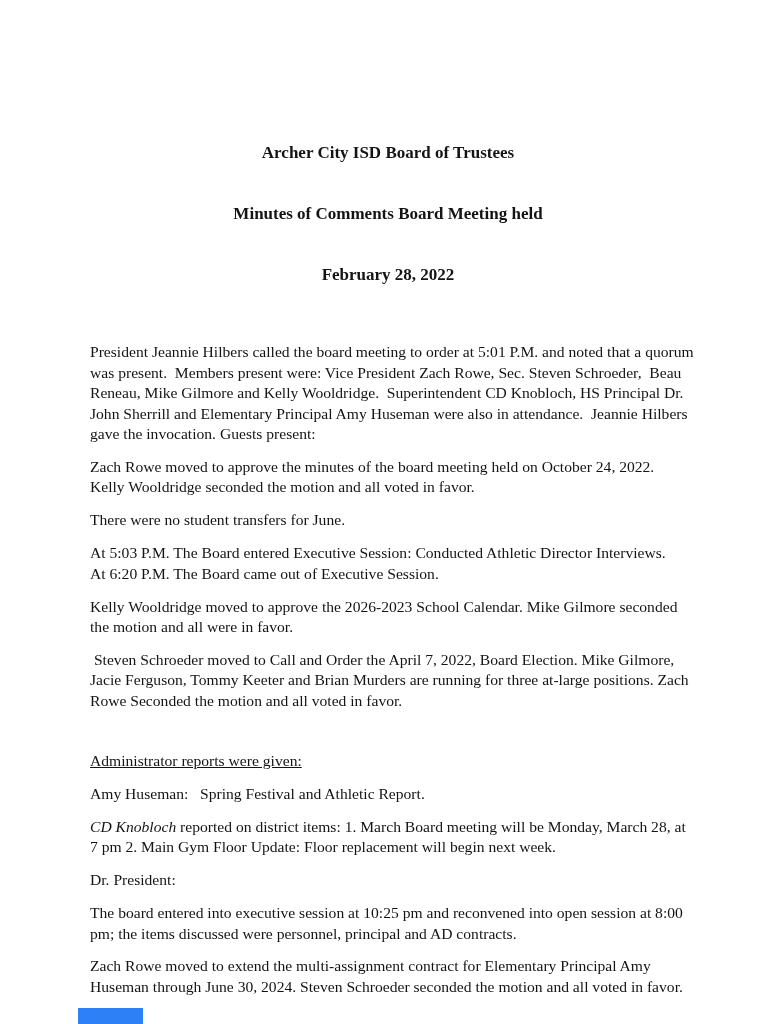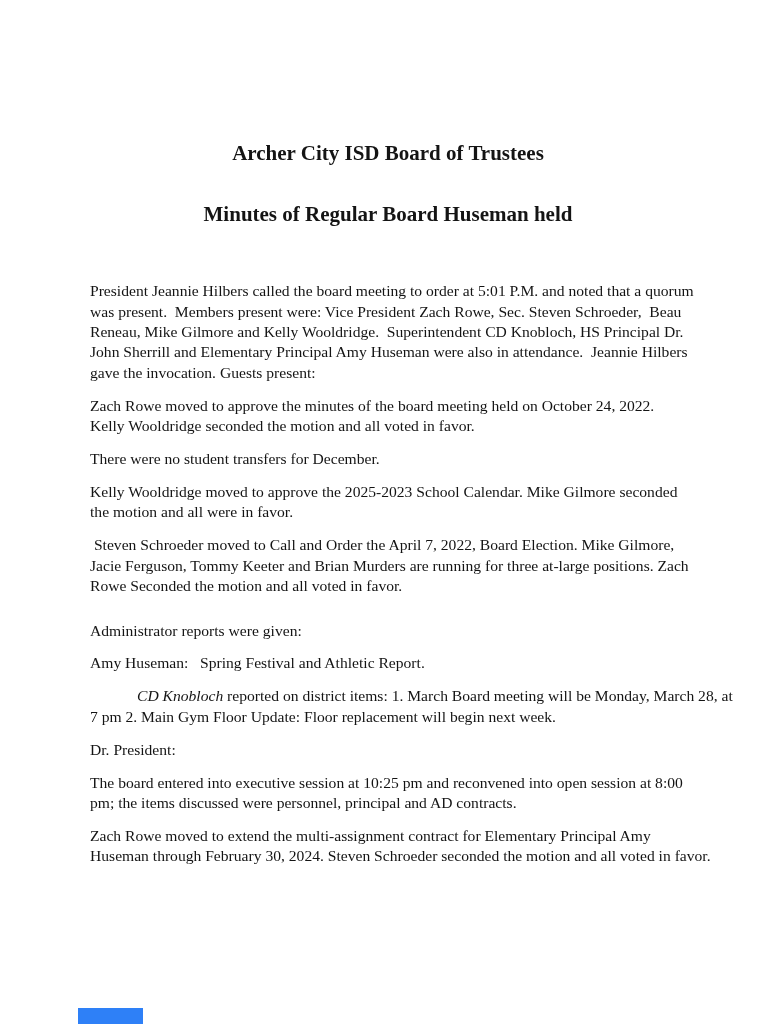--- a/index.html
+++ b/index.html
@@ -17,84 +17,87 @@
     padding-top: 102px;
     font-family: "Liberation Serif", "DejaVu Serif", serif;
     color: #141414;
     -webkit-font-smoothing: antialiased;
   }
   .title-block {
     width: 596px;
     margin: 0 0 16px 90px;
     text-align: center;
     font-weight: bold;
-    font-size: 21px;
+    font-size: 17px;
     line-height: 20.4px;
     white-space: pre-wrap;
   }
   .content {
     width: 660px;
     margin-left: 90px;
     font-size: 15.6px;
     line-height: 20.4px;
   }
   .content p {
     margin: 12.5px 0 0 0;
     white-space: pre-wrap;
   }
   .content p.first {
     margin-top: 16px;
   }
   .content p.gap-lg {
-    margin-top: 24px;
+    margin-top: 40px;
+    text-decoration: underline;
   }
   .content em {
     font-style: italic;
-    margin-left: 47px;
   }
   .corner-marker {
     position: absolute;
     left: 78px;
     top: 1008px;
     width: 65px;
     height: 16px;
     background: #2e80f7;
   }
 </style>
 </head>
 <body>
 
 <div class="page">
 
   <header class="title-block">
     <div>Archer City ISD Board of Trustees</div>
-    <div>Minutes of Regular Board Huseman held</div>
+    <div>Minutes of Comments Board Meeting held</div>
+    <div>February 28, 2022</div>
   </header>
 
   <main class="content">
     <p class="first">President Jeannie Hilbers called the board meeting to order at 5:01 P.M. and noted that a quorum
 was present.  Members present were: Vice President Zach Rowe, Sec. Steven Schroeder,  Beau
 Reneau, Mike Gilmore and Kelly Wooldridge.  Superintendent CD Knobloch, HS Principal Dr.
 John Sherrill and Elementary Principal Amy Huseman were also in attendance.  Jeannie Hilbers
 gave the invocation. Guests present:</p>
     <p>Zach Rowe moved to approve the minutes of the board meeting held on October 24, 2022.
 Kelly Wooldridge seconded the motion and all voted in favor.</p>
-    <p>There were no student transfers for December.</p>
-    <p>Kelly Wooldridge moved to approve the 2025-2023 School Calendar. Mike Gilmore seconded
+    <p>There were no student transfers for June.</p>
+    <p>At 5:03 P.M. The Board entered Executive Session: Conducted Athletic Director Interviews.
+At 6:20 P.M. The Board came out of Executive Session.</p>
+    <p>Kelly Wooldridge moved to approve the 2026-2023 School Calendar. Mike Gilmore seconded
 the motion and all were in favor.</p>
     <p> Steven Schroeder moved to Call and Order the April 7, 2022, Board Election. Mike Gilmore,
 Jacie Ferguson, Tommy Keeter and Brian Murders are running for three at-large positions. Zach
 Rowe Seconded the motion and all voted in favor.</p>
     <p class="gap-lg">Administrator reports were given:</p>
     <p>Amy Huseman:   Spring Festival and Athletic Report.</p>
     <p><em>CD Knobloch</em><span> reported on district items: 1. March Board meeting will be Monday, March 28, at
 7 pm 2. Main Gym Floor Update: Floor replacement will begin next week.</span></p>
     <p>Dr. President:</p>
     <p>The board entered into executive session at 10:25 pm and reconvened into open session at 8:00
 pm; the items discussed were personnel, principal and AD contracts.</p>
     <p>Zach Rowe moved to extend the multi-assignment contract for Elementary Principal Amy
-Huseman through February 30, 2024. Steven Schroeder seconded the motion and all voted in favor.</p>
+Huseman through June 30, 2024. Steven Schroeder seconded the motion and all voted in favor.</p>
 
   </main>
 
   <div class="corner-marker"></div>
 
 </div>
 
 </body></html>

